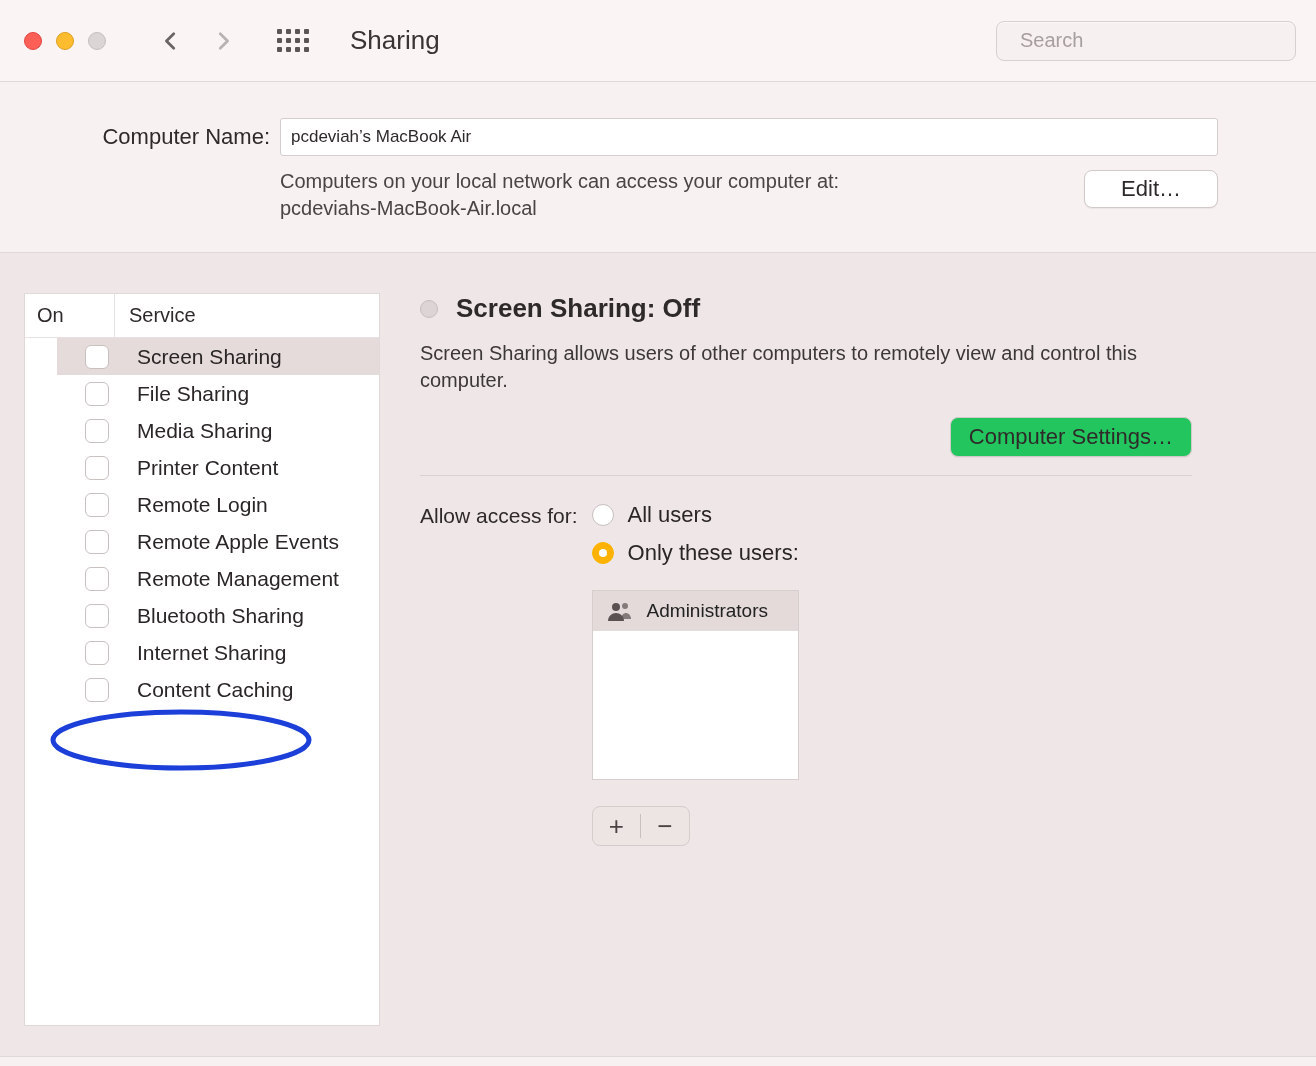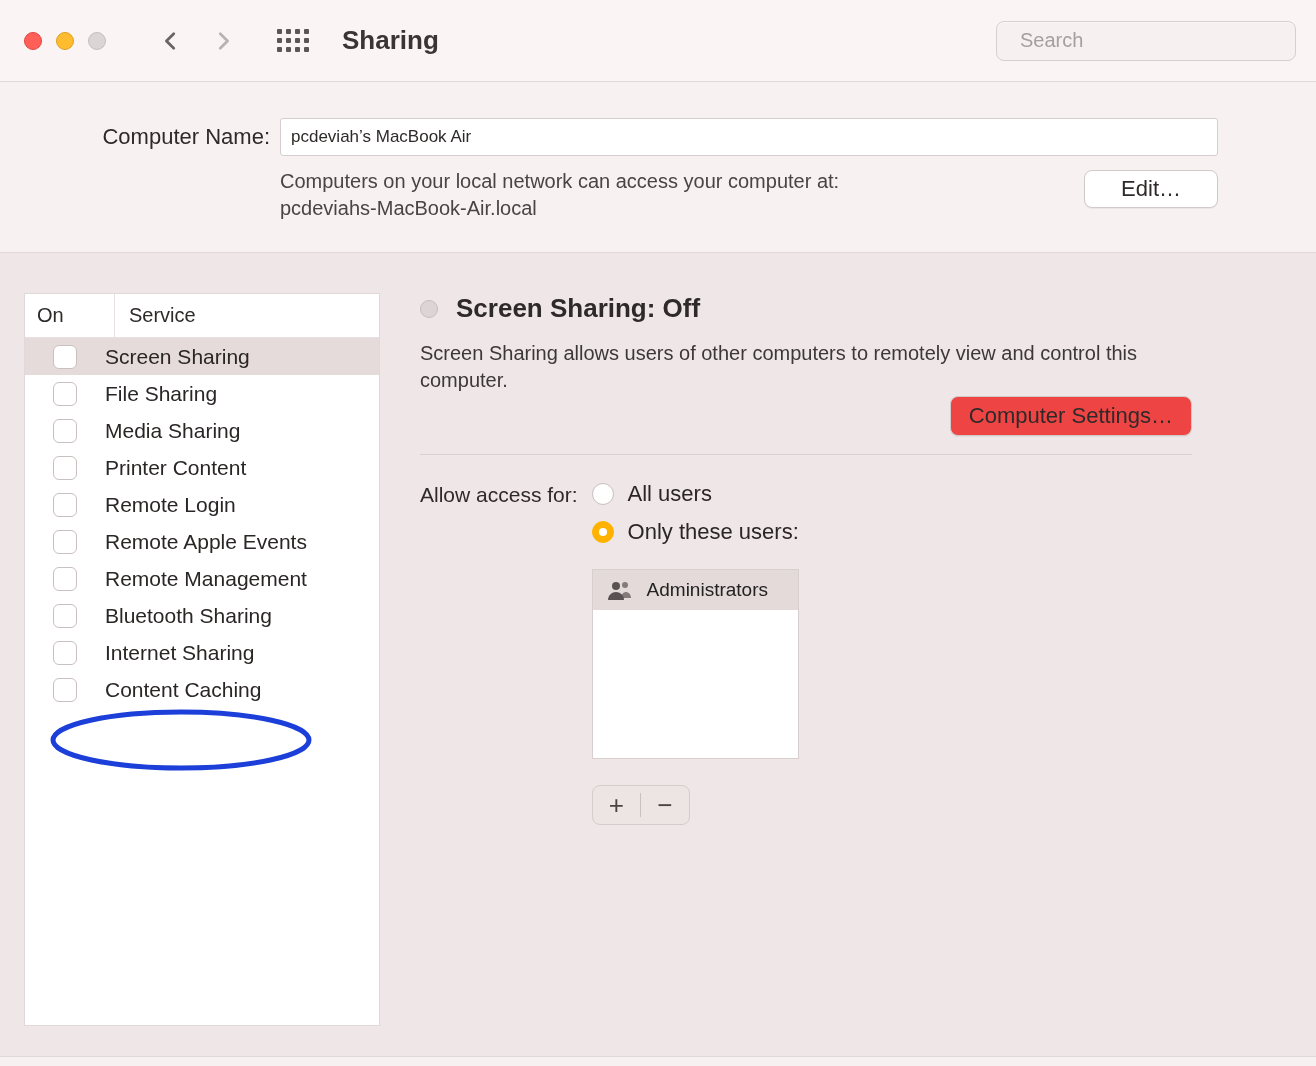--- a/index.html
+++ b/index.html
@@ -41,23 +41,23 @@
     grid-template-columns:repeat(4,5px);
     grid-template-rows:repeat(3,5px);
     gap:4px;
     align-content:center; justify-content:center;
     margin-left: 20px;
   }
   .grid-icon span { background:#5c5555; width:5px; height:5px; border-radius:1px;}
 
   .title {
     font-size: 26px;
-    font-weight: 700;
+    font-weight: 400;
     color:#3a3434;
-    margin-left: 16px;
+    margin-left: 24px;
   }
 
   .search-wrap {
     margin-left: auto;
     display:flex; align-items:center;
     background:#f7f0f0;
     border:1px solid #d8cfcf;
     border-radius: 8px;
     height: 40px;
     width: 300px;
@@ -138,21 +138,21 @@
     display:flex;
     height: 44px;
     border-bottom:1px solid #e9e1e1;
     font-size:20px;
     color:#2f2a2a;
     align-items:center;
   }
   .hdr-on { width:90px; padding-left:12px; border-right:1px solid #e9e1e1; height:100%; display:flex; align-items:center;}
   .hdr-service { padding-left:14px; }
 
-  .service-list { list-style:none; }
+  .service-list { list-style:none;padding-left:32px; }
   .service-row {
     display:flex; align-items:center;
     height:37px;
     padding-left: 28px;
     gap: 28px;
     font-size:21px;
     color:#2b2626;
     position:relative;
   }
   .service-row.selected { background:#e4dbda; }
@@ -191,22 +191,22 @@
     background:#ddd5d5; border:1px solid #c7bdbd;
   }
   .desc {
     margin-top:16px;
     font-size:20px;
     line-height:1.35;
     color:#3d3838;
   }
   .comp-settings-btn {
     align-self:flex-end;
-    margin-top:2px;
-    background:#ef4444;
+    margin-top:23px;
+    background:#22c55e;
     border:1px solid #d2c9c9;
     border-radius:8px;
     padding:6px 18px;
     font-size:22px;
     color:#2f2a2a;
     cursor:pointer;
     box-shadow:0 1px 1px rgba(0,0,0,.05);
   }
   .divider { height:1px; background:#d9d0d0; margin: 18px 0 26px 0; }
 

